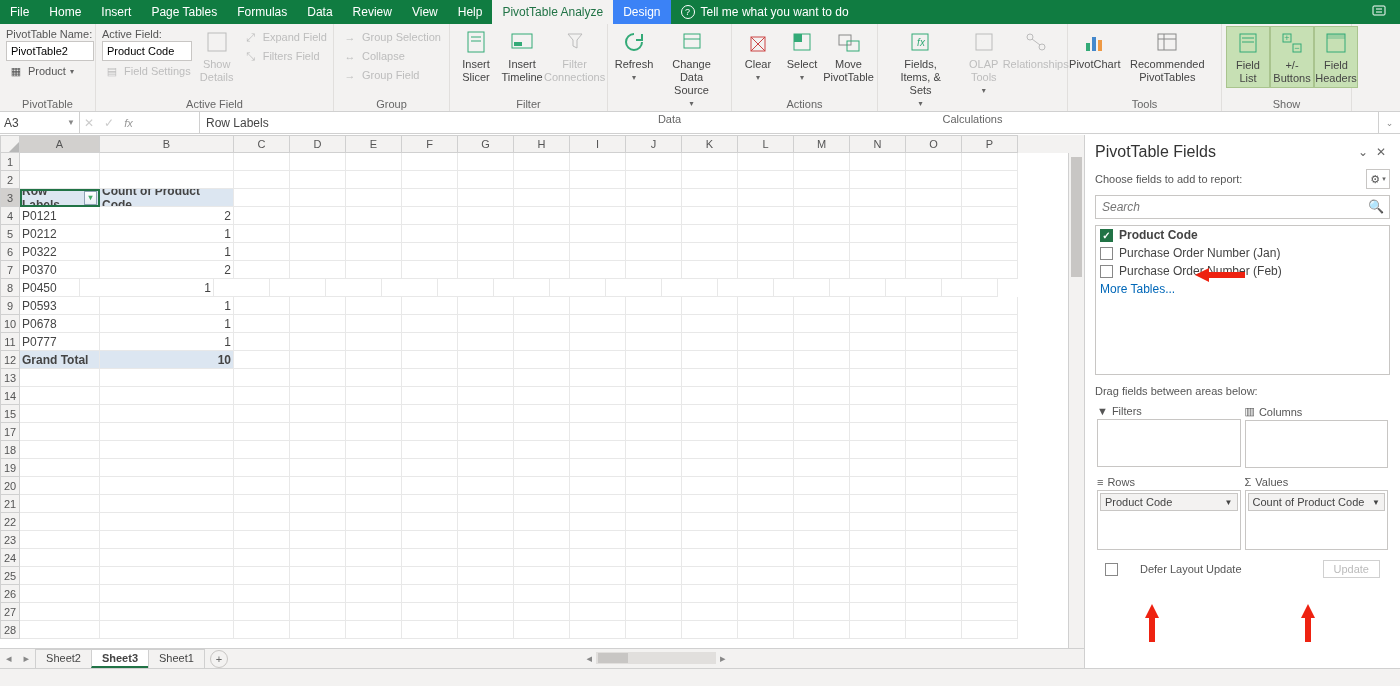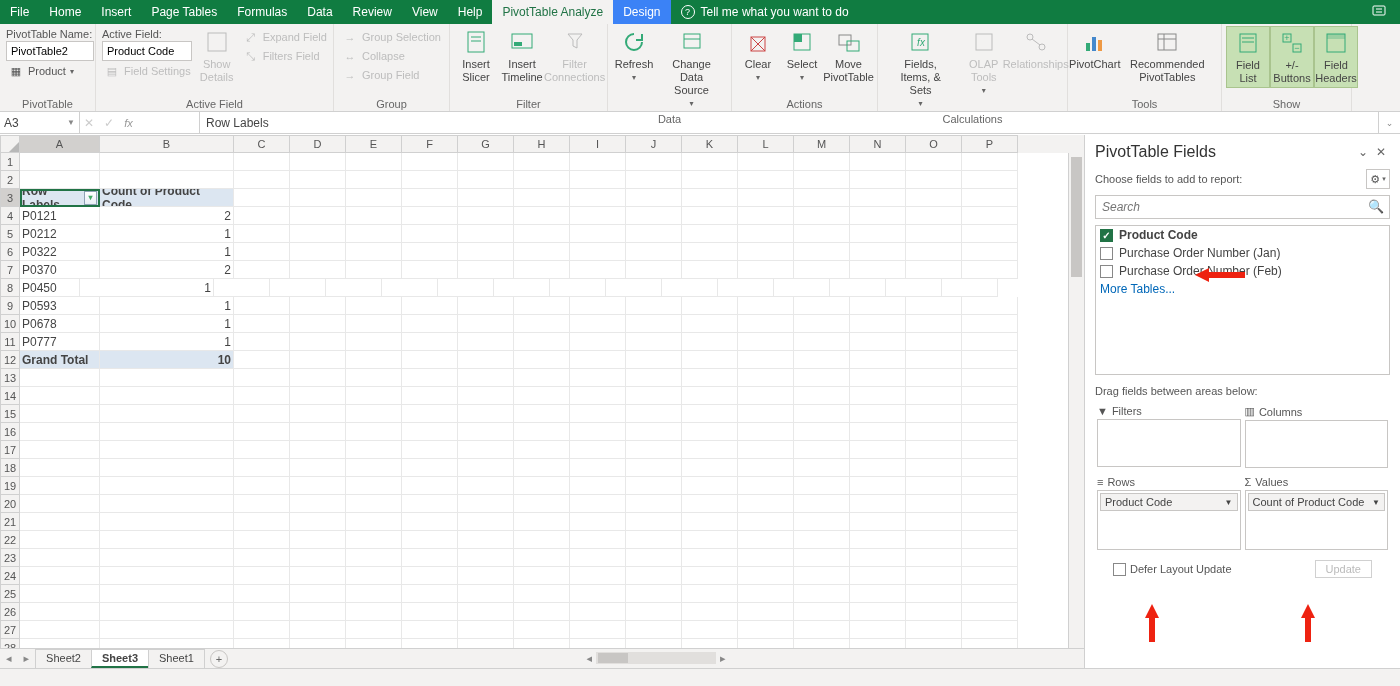--- a/index.html
+++ b/index.html
@@ -94,21 +94,21 @@
   .field-list .cb.on { background:#217346; border-color:#217346;}
   .field-list .more { padding:2px 4px; color:#0067b8;}
   .drag-lbl { font-size:11px; color:#555; padding:4px 10px;}
   .areas { display:flex; flex-wrap:wrap; gap:0; padding:0 10px;}
   .area { width:50%; padding:4px 2px;}
   .area .ah { font-size:11px; color:#555; display:flex; align-items:center; gap:4px; padding-bottom:2px;}
   .area .box { border:1px solid #c8c6c4; height:48px; background:#fff; padding:2px;}
   .area .box.tall { height:60px;}
   .pill { border:1px solid #c8c6c4; background:#f3f2f1; font-size:11px; padding:2px 4px; display:flex; align-items:center;}
   .pill .tri { margin-left:auto; font-size:8px;}
-  .defer { display:flex; align-items:center; gap:4px; padding:6px 28px; font-size:11px; color:#555;}
+  .defer { display:flex; align-items:center; gap:22px; padding:6px 20px; font-size:11px; color:#555;}
   .defer .upd { margin-left:auto; border:1px solid #d0d0d0; color:#bbb; padding:2px 10px;}
 
   
   .arrow { position:absolute; pointer-events:none;}
   .arrow svg { display:block;}
 
 </style>
 </head>
 <body>
 
@@ -716,39 +716,20 @@
             <div class="cell " style="width: 56px;"></div>
             <div class="cell " style="width: 56px;"></div>
             <div class="cell " style="width: 56px;"></div>
             <div class="cell " style="width: 56px;"></div>
             <div class="cell " style="width: 56px;"></div>
             <div class="cell " style="width: 56px;"></div>
             <div class="cell " style="width: 56px;"></div>
           </div>
           <div class="row">
             <div class="rh">15</div>
-            <div class="cell " style="width: 80px;"></div>
-            <div class="cell " style="width: 134px;"></div>
-            <div class="cell " style="width: 56px;"></div>
-            <div class="cell " style="width: 56px;"></div>
-            <div class="cell " style="width: 56px;"></div>
-            <div class="cell " style="width: 56px;"></div>
-            <div class="cell " style="width: 56px;"></div>
-            <div class="cell " style="width: 56px;"></div>
-            <div class="cell " style="width: 56px;"></div>
-            <div class="cell " style="width: 56px;"></div>
-            <div class="cell " style="width: 56px;"></div>
-            <div class="cell " style="width: 56px;"></div>
-            <div class="cell " style="width: 56px;"></div>
-            <div class="cell " style="width: 56px;"></div>
-            <div class="cell " style="width: 56px;"></div>
-            <div class="cell " style="width: 56px;"></div>
-          </div>
-          <div class="row">
-            <div class="rh">16</div>
             <div class="cell " style="width: 80px;"></div>
             <div class="cell " style="width: 134px;"></div>
             <div class="cell " style="width: 56px;"></div>
             <div class="cell " style="width: 56px;"></div>
             <div class="cell " style="width: 56px;"></div>
             <div class="cell " style="width: 56px;"></div>
             <div class="cell " style="width: 56px;"></div>
             <div class="cell " style="width: 56px;"></div>
             <div class="cell " style="width: 56px;"></div>
             <div class="cell " style="width: 56px;"></div>

